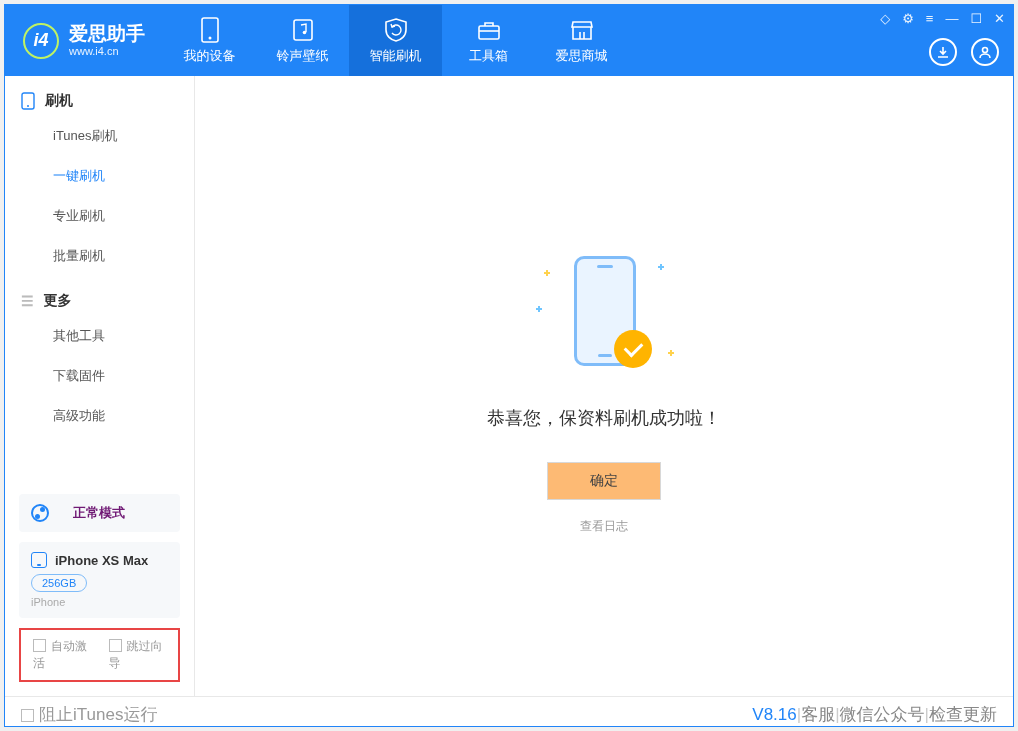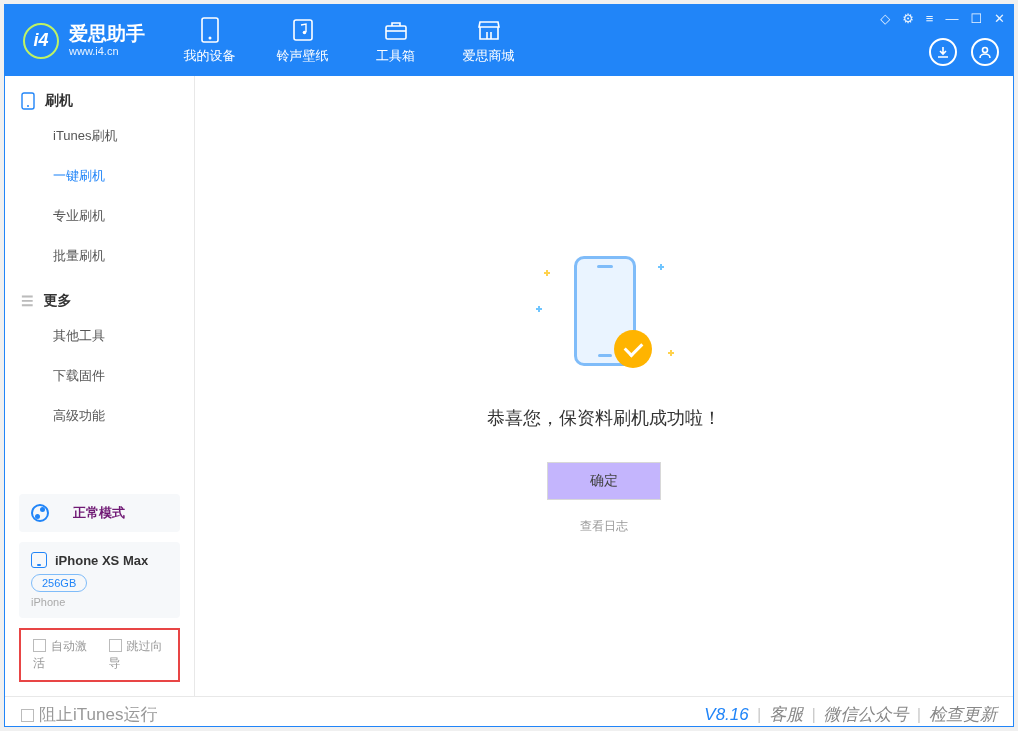--- a/index.html
+++ b/index.html
@@ -48,24 +48,24 @@
 .check-badge::after { content:''; width: 14px; height: 8px; border-left: 3px solid #fff; border-bottom: 3px solid #fff; transform: rotate(-45deg); margin-top:-3px; }
 .sparkle { position: absolute; width: 6px; height: 6px; }
 .sparkle::before, .sparkle::after { content:''; position:absolute; background: currentColor; }
 .sparkle::before { top:2px; left:0; width:6px; height:2px; }
 .sparkle::after { top:0; left:2px; width:2px; height:6px; }
 .s1 { top: 14px; left: 10px; color:#ffd24d; }
 .s2 { top: 50px; left: 2px; color:#6fc5ff; }
 .s3 { top: 8px; right: 10px; color:#6fc5ff; }
 .s4 { bottom: 20px; right: 0px; color:#ffd24d; }
 .success-text { font-size: 18px; color: #333; margin-bottom: 32px; }
-.ok-btn { padding: 9px 42px; border: 1px solid #d8d8d8; background: #c4b5fd; font-size: 14px; color: #444; cursor: pointer; margin-bottom: 18px; }
+.ok-btn { padding: 9px 42px; border: 1px solid #d8d8d8; background: #fdba74; font-size: 14px; color: #444; cursor: pointer; margin-bottom: 18px; }
 .log-link { font-size: 12px; color: #999; cursor: pointer; text-align: center; }
 .footer { height: 30px; border-top: 1px solid #e8e8e8; display: flex; align-items: flex-end; padding: 0 16px; font-size: 17px; color: #999; }
-.footer .right { margin-left: auto; display: flex; align-items: center; gap: 8px; font-style: italic; }
+.footer .right { margin-left: auto; display: flex; align-items: center; gap: 0; }
 .footer .ver { color: #2185f8; }
 .footer .sep { color: #ccc; }
 .footer .flink { color: #888; cursor: pointer; }
 svg { display: block; }
 </style>
 </head>
 <body>
 
 <div class="window">
   <div class="header">
@@ -88,20 +88,30 @@
       </div>
       <div class="nav-tab">
         <span class="ico">
             <svg width="24" height="24" viewBox="0 0 24 24">
               <rect x="3" y="2" width="18" height="20" rx="2" fill="none" stroke="#fff" stroke-width="1.6"></rect>
               <path d="M10 7 L15 6 L15 14" stroke="#fff" stroke-width="1.4" fill="none"></path>
               <circle cx="13.5" cy="14.5" r="1.8" fill="#fff"></circle>
             </svg>
           </span>
         <span>铃声壁纸</span>
+      </div>
+      <div class="nav-tab active">
+        <span class="ico">
+            <svg width="26" height="26" viewBox="0 0 26 26">
+              <path d="M13 2 L23 5 L23 13 C23 19 18 23 13 24 C8 23 3 19 3 13 L3 5 Z" fill="none" stroke="#fff" stroke-width="1.6"></path>
+              <path d="M9 10 A5 5 0 1 1 9 16" fill="none" stroke="#fff" stroke-width="1.4"></path>
+              <path d="M8 7 L9 10 L12 9" fill="none" stroke="#fff" stroke-width="1.4"></path>
+            </svg>
+          </span>
+        <span>智能刷机</span>
       </div>
       <div class="nav-tab">
         <span class="ico">
             <svg width="26" height="24" viewBox="0 0 26 24">
               <rect x="3" y="8" width="20" height="13" rx="1.5" fill="none" stroke="#fff" stroke-width="1.6"></rect>
               <path d="M9 8 L9 5 L17 5 L17 8" fill="none" stroke="#fff" stroke-width="1.6"></path>
               <line x1="3" y1="13" x2="23" y2="13" stroke="#fff" stroke-width="1.6"></line>
             </svg>
           </span>
         <span>工具箱</span>

